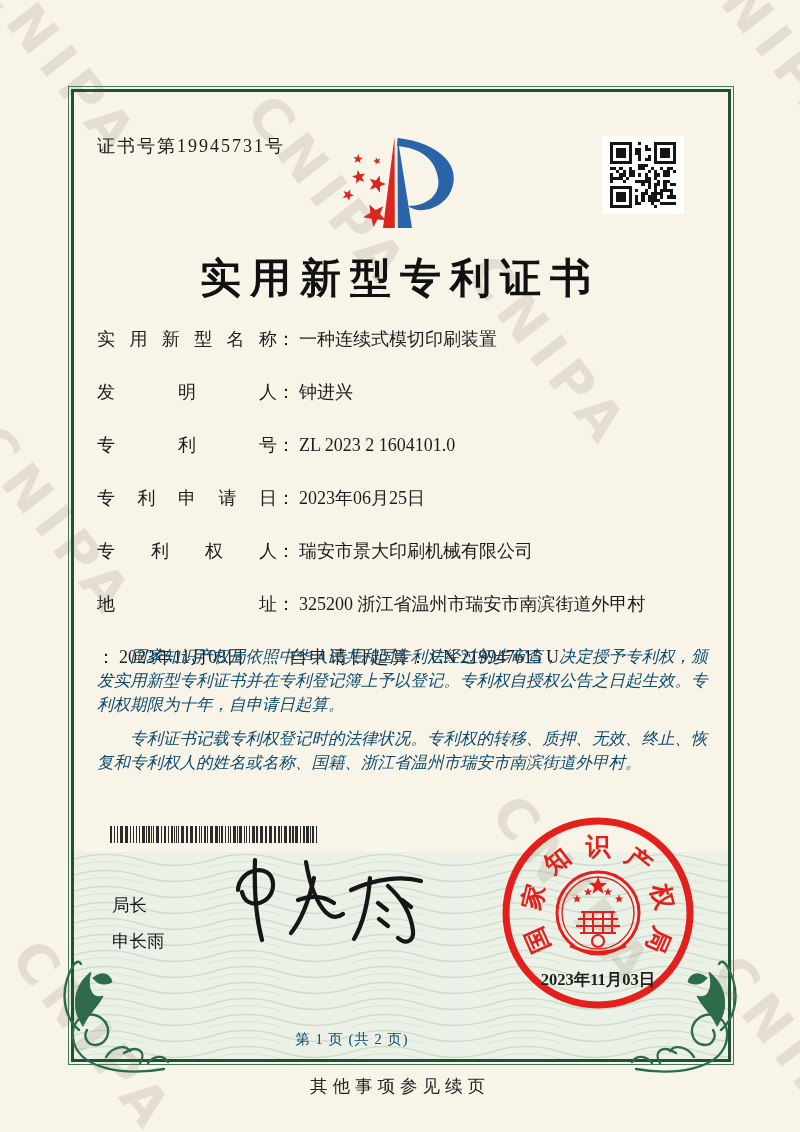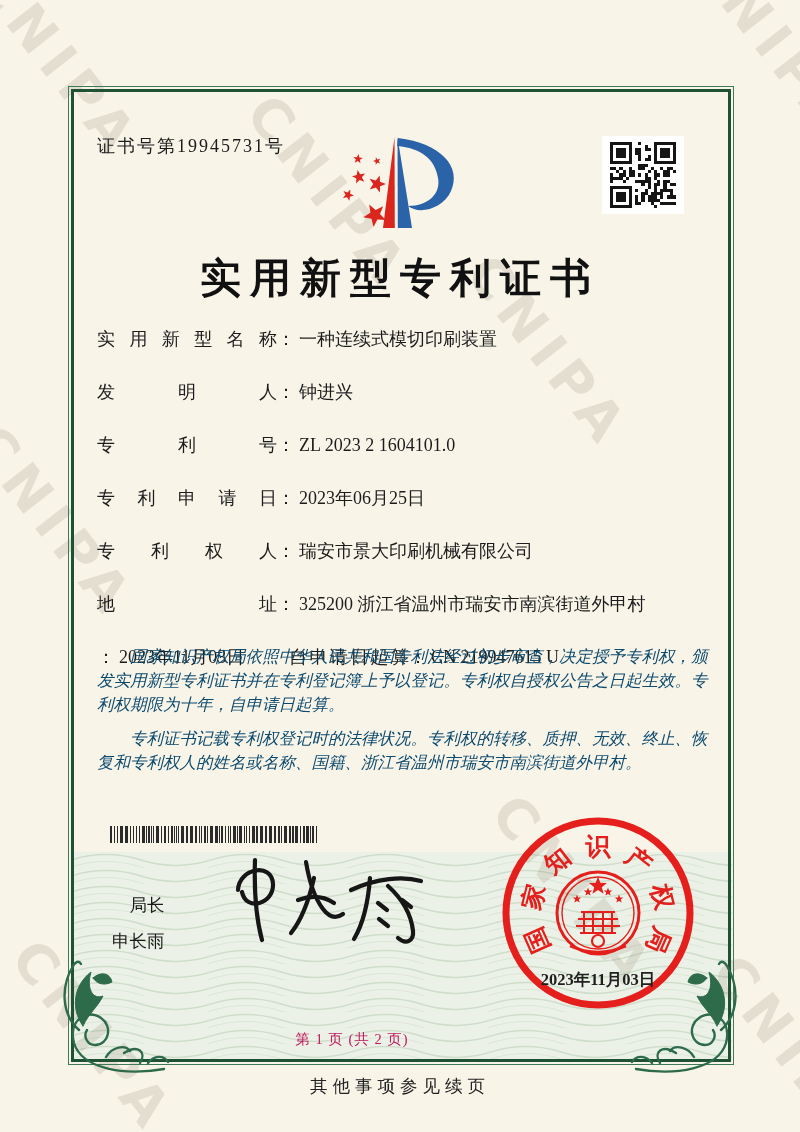--- a/index.html
+++ b/index.html
@@ -44,26 +44,26 @@
   .fcolon{display:inline-block;width:14px;margin-right:8px;}
   .fvalue{white-space:nowrap;}
   .fvalue.fixed{width:170px;}
   .paras{
     position:absolute;left:97px;top:645px;width:612px;
     font-size:16.5px;line-height:24px;font-style:italic;color:#0c4a6e;
   }
   .paras p{margin:0 0 10px 0;text-indent:2em;}
   .barcode{position:absolute;left:110px;top:826px;}
   .officer{position:absolute;left:112px;top:893px;
-    font-family:"Liberation Sans","DejaVu Sans",sans-serif;font-size:17.5px;color:#1a1a1a;text-align:right;}
+    font-family:"Liberation Sans","DejaVu Sans",sans-serif;font-size:17.5px;color:#1a1a1a;}
   .officer div{margin-bottom:12px;}
   .signature{position:absolute;left:218px;top:848px;}
   .seal{position:absolute;left:498px;top:813px;opacity:0.95;z-index:5;}
   .pageinfo{position:absolute;left:68px;top:1030px;width:568px;text-align:center;
-    font-size:14.5px;color:#be185d;letter-spacing:1px;}
+    font-size:14.5px;color:#0c4a6e;letter-spacing:1px;}
   .contnote{position:absolute;left:0;top:1074px;width:800px;text-align:center;
     font-size:17.5px;letter-spacing:5px;color:#222;}
 </style>
 </head>
 <body>
 
 <div class="page">
 
   <svg class="waveband" width="661" height="210">
     <defs>

